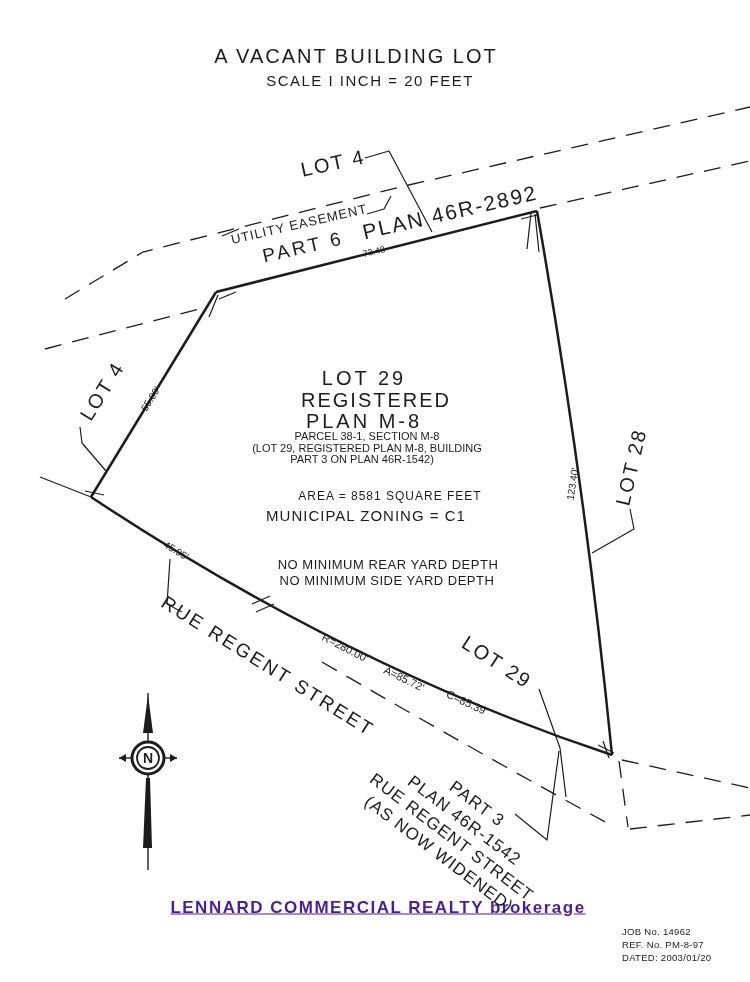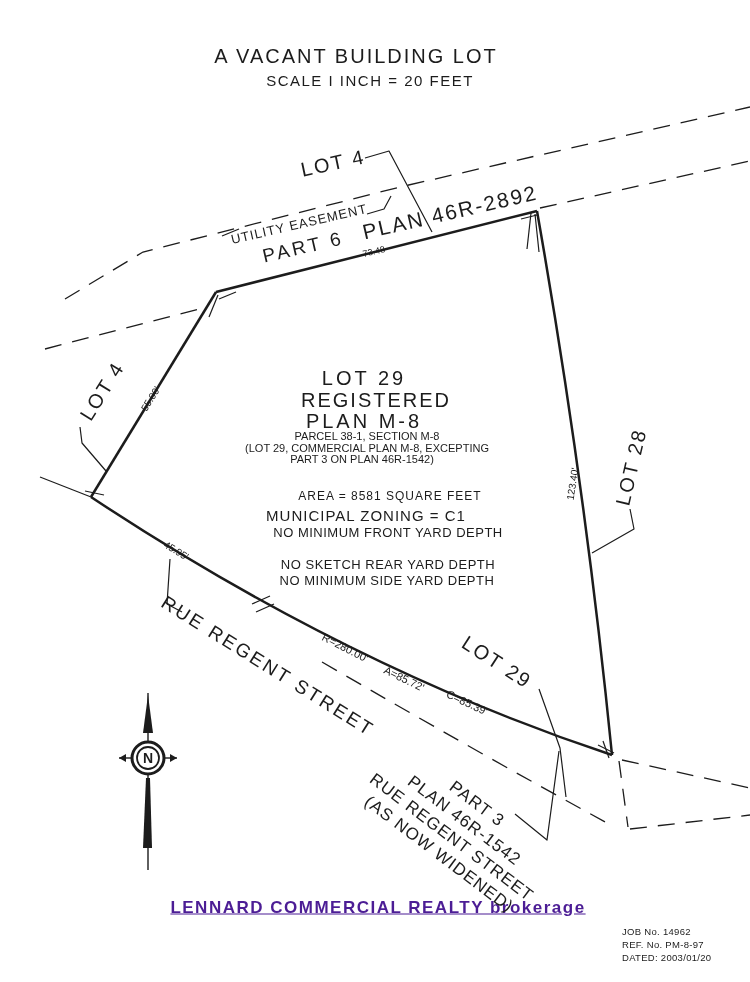--- a/index.html
+++ b/index.html
@@ -92,28 +92,27 @@
 
   <div class="lbl" style="left:102px;top:391px;font-size:20px;letter-spacing:2px;transform:translate(-50%,-50%) rotate(-58deg);">LOT 4</div>
   <div class="lbl" style="left:151px;top:399px;font-size:10px;transform:translate(-50%,-50%) rotate(-58deg);">55.00'</div>
   <div class="lbl" style="left:573px;top:484px;font-size:10px;transform:translate(-50%,-50%) rotate(-81deg);">123.40'</div>
   <div class="lbl" style="left:631px;top:467px;font-size:20px;letter-spacing:2px;transform:translate(-50%,-50%) rotate(-77deg);">LOT 28</div>
 
   <div class="lbl" style="left:364px;top:378px;font-size:20px;letter-spacing:3px;">LOT 29</div>
   <div class="lbl" style="left:364px;top:400px;font-size:20px;letter-spacing:2px;margin-left:12px;">REGISTERED</div>
   <div class="lbl" style="left:364px;top:421px;font-size:20px;letter-spacing:3px;">PLAN M-8</div>
   <div class="lbl" style="left:367px;top:436px;font-size:11px;">PARCEL 38-1, SECTION M-8</div>
-  <div class="lbl" style="left:367px;top:448px;font-size:11px;">(LOT 29, COMMERCIAL PLAN M-8, EXCEPTING</div>
+  <div class="lbl" style="left:367px;top:448px;font-size:11px;">(LOT 29, REGISTERED PLAN M-8, BUILDING</div>
   <div class="lbl" style="left:362px;top:459px;font-size:11px;">PART 3 ON PLAN 46R-1542)</div>
 
   <div class="lbl" style="left:390px;top:496px;font-size:12px;letter-spacing:1px;">AREA = 8581 SQUARE FEET</div>
   <div class="lbl" style="left:366px;top:515px;font-size:15px;letter-spacing:1px;">MUNICIPAL ZONING = C1</div>
-  <div class="lbl" style="left:388px;top:532px;font-size:13px;letter-spacing:0.5px;">NO MINIMUM FRONT YARD DEPTH</div>
   <div class="lbl" style="left:387px;top:548px;font-size:13px;letter-spacing:0.5px;margin-top:32px;">NO MINIMUM SIDE YARD DEPTH</div>
-  <div class="lbl" style="left:388px;top:564px;font-size:13px;letter-spacing:0.5px;">NO SKETCH REAR YARD DEPTH</div>
+  <div class="lbl" style="left:388px;top:564px;font-size:13px;letter-spacing:0.5px;">NO MINIMUM REAR YARD DEPTH</div>
 
   <div class="lbl" style="left:268px;top:666px;font-size:19px;letter-spacing:2.5px;transform:translate(-50%,-50%) rotate(32deg);">RUE REGENT STREET</div>
   <div class="lbl" style="left:176px;top:551px;font-size:10px;transform:translate(-50%,-50%) rotate(31deg);">45.95'</div>
   <div class="lbl" style="left:345px;top:648px;font-size:11px;transform:translate(-50%,-50%) rotate(27deg);">R=280.00'</div>
   <div class="lbl" style="left:404px;top:679px;font-size:11px;transform:translate(-50%,-50%) rotate(26deg);">A=85.72'</div>
   <div class="lbl" style="left:467px;top:703px;font-size:11px;transform:translate(-50%,-50%) rotate(25deg);">C=85.39'</div>
   <div class="lbl" style="left:497px;top:662px;font-size:20px;letter-spacing:2px;transform:translate(-50%,-50%) rotate(33deg);">LOT 29</div>
 
   <div class="lbl ctr" style="left:458px;top:829px;font-size:17px;letter-spacing:1px;line-height:21px;transform:translate(-50%,-50%) rotate(37deg);">
     <span class="r">PART 3</span>

